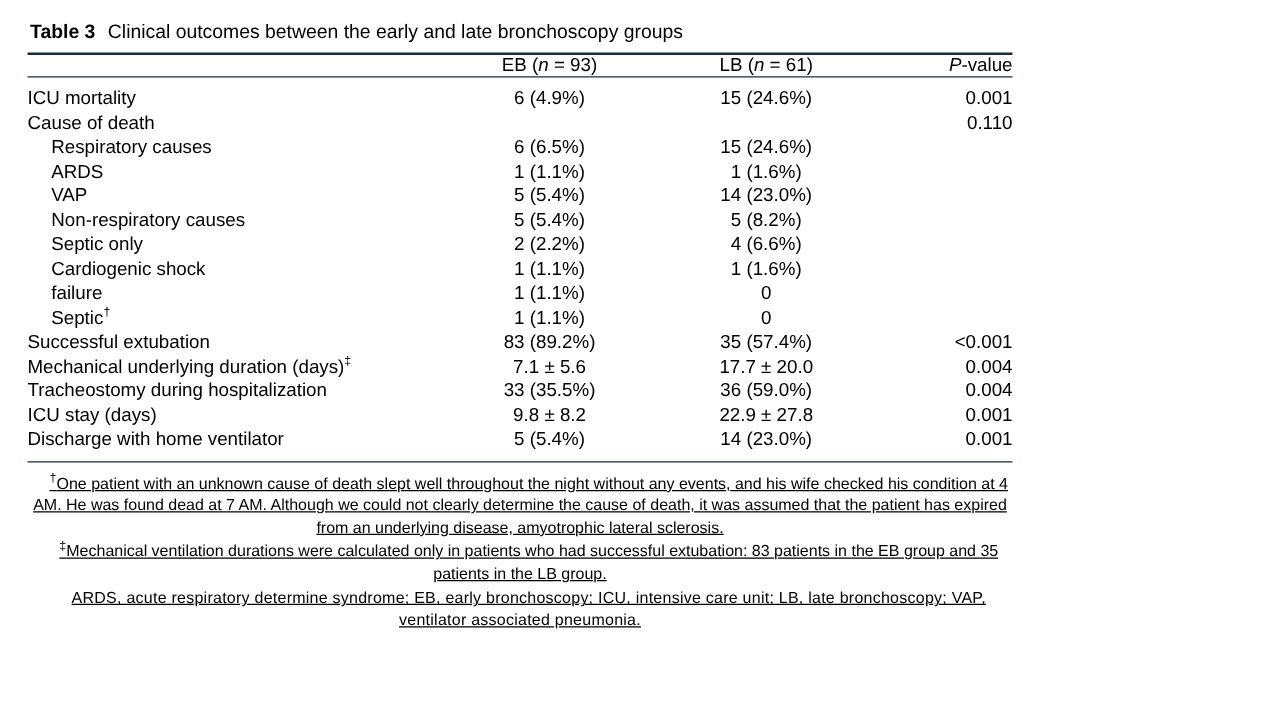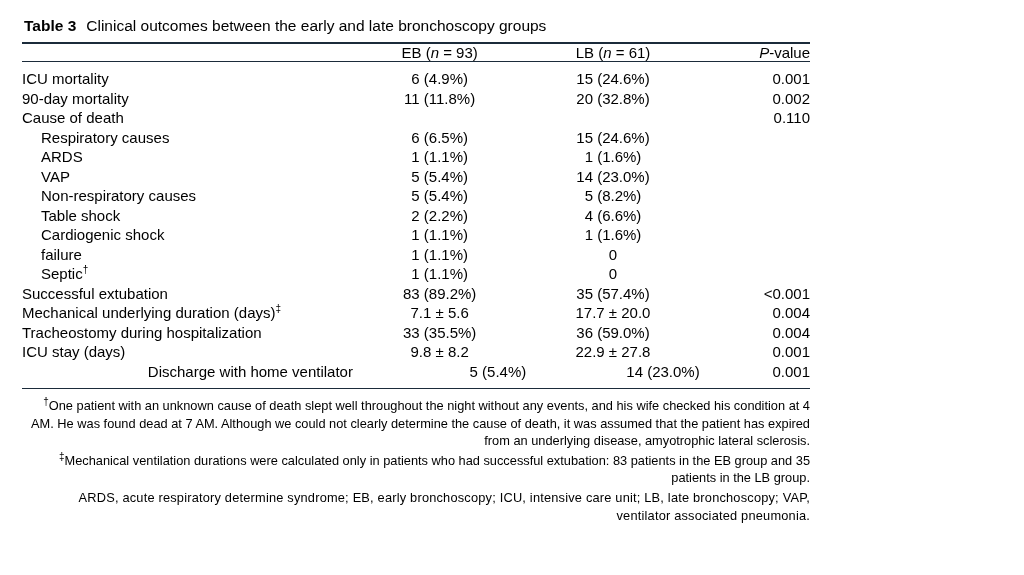--- a/index.html
+++ b/index.html
@@ -83,36 +83,36 @@
   tbody td {
     padding: 1.6px 0;
     line-height: 19.5px;
     white-space: nowrap;
   }
   tbody tr.first td {
     padding-top: 7px;
   }
   tbody tr.last td {
     padding-bottom: 7px;
-    text-align: right;
   }
   td.col-label.indent {
     padding-left: 19px;
   }
   .ital { font-style: italic; }
   sup { font-size: 10px; vertical-align: super; line-height: 0; }
   
   .footnotes {
     font-size: 12.8px;
     line-height: 17.6px;
     margin-top: 8px;
   }
   .footnotes p {
     margin: 0 0 2px 0;
-    text-align: right;
+    text-align: center;
+    text-decoration: underline;
   }
   .footnotes p.indent {
     text-indent: 14px;
   }
   .fn-mark { font-size: 10px; vertical-align: super; line-height: 0; }
   .sp-wide { letter-spacing: 0.2px; }
 </style>
 </head>
 <body>
 
@@ -148,26 +148,20 @@
   <table class="data">
     <tbody>
 
       <tr class="first">
         <td class="col-label">ICU mortality</td>
         <td class="col-eb">6 (4.9%)</td>
         <td class="col-lb">15 (24.6%)</td>
         <td class="col-p">0.001</td>
       </tr>
 
-      <tr>
-        <td class="col-label">90-day mortality</td>
-        <td class="col-eb">11 (11.8%)</td>
-        <td class="col-lb">20 (32.8%)</td>
-        <td class="col-p">0.002</td>
-      </tr>
 
       <tr>
         <td class="col-label">Cause of death</td>
         <td class="col-eb"></td>
         <td class="col-lb"></td>
         <td class="col-p">0.110</td>
       </tr>
 
       <tr>
         <td class="col-label indent">Respiratory causes</td>
@@ -191,21 +185,21 @@
       </tr>
 
       <tr>
         <td class="col-label indent">Non-respiratory causes</td>
         <td class="col-eb">5 (5.4%)</td>
         <td class="col-lb">5 (8.2%)</td>
         <td class="col-p"></td>
       </tr>
 
       <tr>
-        <td class="col-label indent">Table shock</td>
+        <td class="col-label indent">Septic only</td>
         <td class="col-eb">2 (2.2%)</td>
         <td class="col-lb">4 (6.6%)</td>
         <td class="col-p"></td>
       </tr>
 
       <tr>
         <td class="col-label indent">Cardiogenic shock</td>
         <td class="col-eb">1 (1.1%)</td>
         <td class="col-lb">1 (1.6%)</td>
         <td class="col-p"></td>

